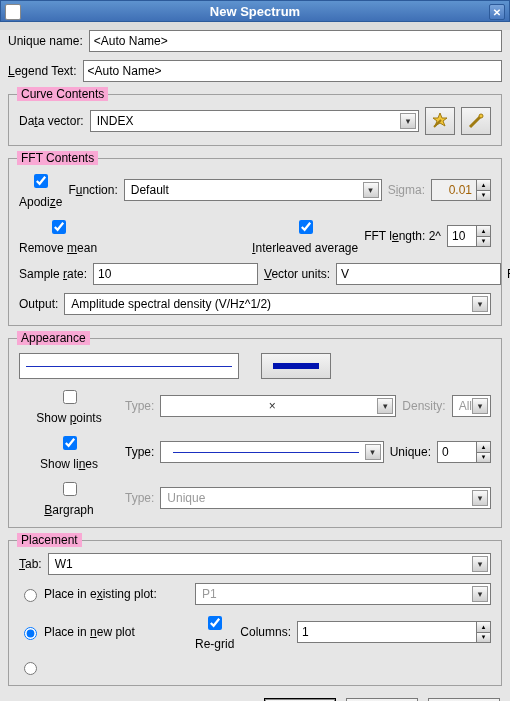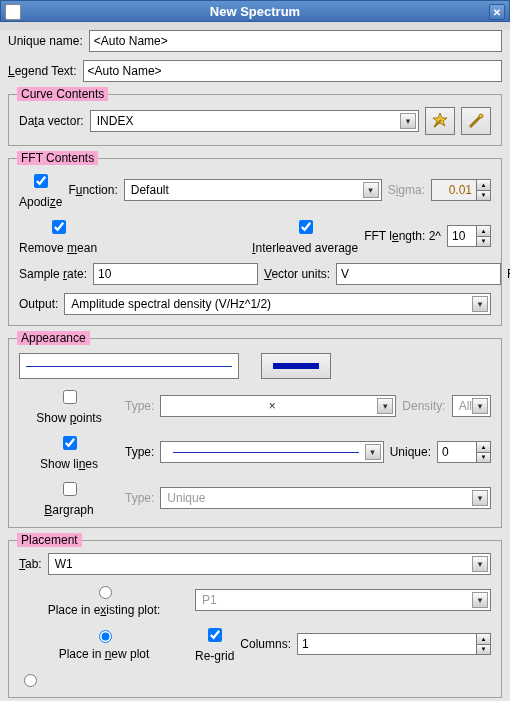--- a/index.html
+++ b/index.html
@@ -68,21 +68,21 @@
   .btn {
     height:26px; min-width:72px; border:1px solid #7a7a7a;
     background:linear-gradient(#f4f4f4,#dcdcdc); padding:0 12px;
     display:inline-flex; align-items:center; justify-content:center;
     font-size:12px;
   }
   .btn.default { border:1px solid #000; box-shadow: inset 0 0 0 1px #888; }
   .btn.disabled { color:#9a9a9a; }
   .chk { display:flex; align-items:center; gap:4px;flex-direction:column; }
   .chk input { width:14px; height:14px; }
-  .radio { display:flex; align-items:center; gap:4px;flex-direction:column; }
+  .radio { display:flex; align-items:center; gap:4px; }
   .spinwrap { display:flex; }
   .spinwrap input { width:46px; height:22px; border:1px solid #7a7a7a; padding:0 4px; font-size:12px; }
   .spinwrap.disabled input { color:#a16207; background:#f0f0f0; }
   .spinbtns {
     display:flex; flex-direction:column; width:14px;
   }
   .spinbtns div {
     flex:1; border:1px solid #7a7a7a; border-left:none; background:linear-gradient(#fafafa,#d0d0d0);
     font-size:7px; display:flex; align-items:center; justify-content:center;
   }

